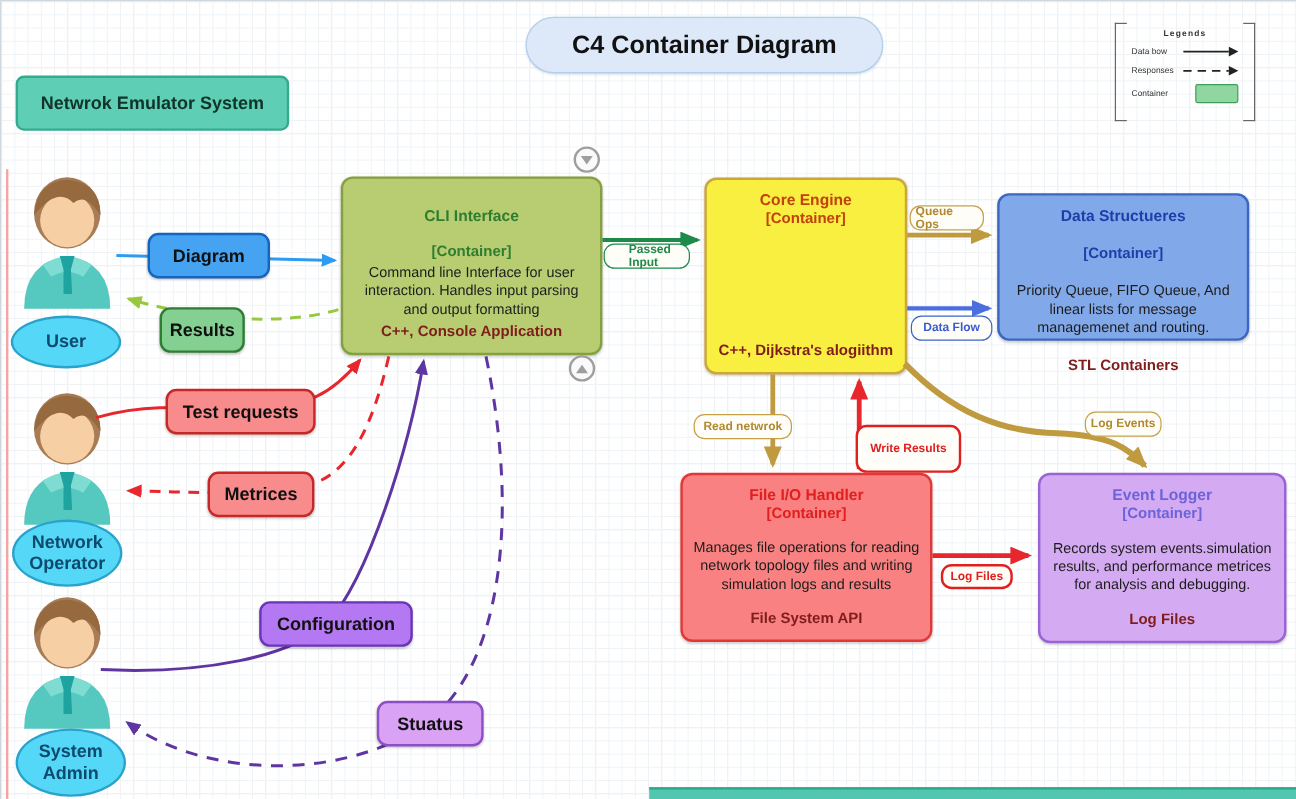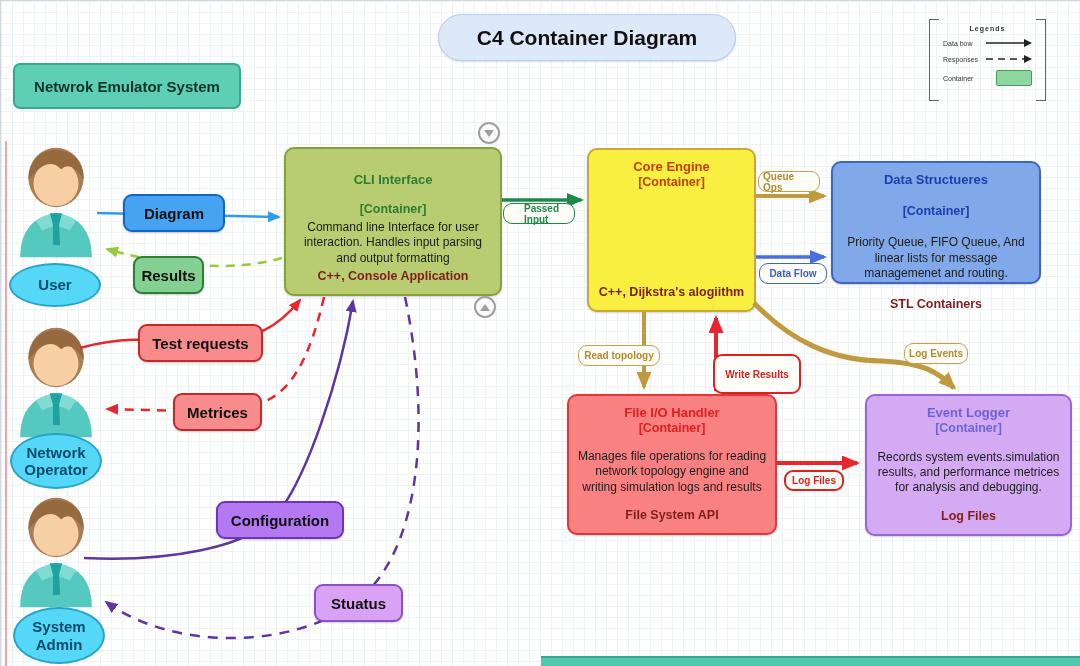--- a/index.html
+++ b/index.html
@@ -262,42 +262,42 @@
   <div class="abs cbox box-data">
     <div class="ctitle">Data Structueres</div>
     <div class="csub">[Container]</div>
     <div class="cdesc">Priority Queue, FIFO Queue, And linear lists for message managemenet and routing.</div>
     <div class="ctech">STL Containers</div>
   </div>
 
   <div class="abs cbox box-fileio">
     <div class="ctitle">File I/O Handler</div>
     <div class="csub">[Container]</div>
-    <div class="cdesc">Manages file operations for reading network topology engine and writing simulation logs and results</div>
+    <div class="cdesc">Manages file operations for reading network topology files and writing simulation logs and results</div>
     <div class="ctech">File System  API</div>
   </div>
 
   <div class="abs cbox box-logger">
     <div class="ctitle">Event Logger</div>
     <div class="csub">[Container]</div>
     <div class="cdesc">Records system events.simulation results, and performance metrices for analysis and debugging.</div>
     <div class="ctech">Log Files</div>
   </div>
 
   <div class="abs klabel k-passed">
       <span>Passed Input</span>
     </div>
   <div class="abs klabel k-queue">
       <span>Queue Ops</span>
     </div>
   <div class="abs klabel k-dataflow">
       <span>Data Flow</span>
     </div>
   <div class="abs klabel k-read">
-      <span>Read topology</span>
+      <span>Read netwrok</span>
     </div>
   <div class="abs klabel k-write">
       <span>Write Results</span>
     </div>
   <div class="abs klabel k-logevents">
       <span>Log Events</span>
     </div>
   <div class="abs klabel k-logfiles">
       <span>Log Files</span>
     </div>

